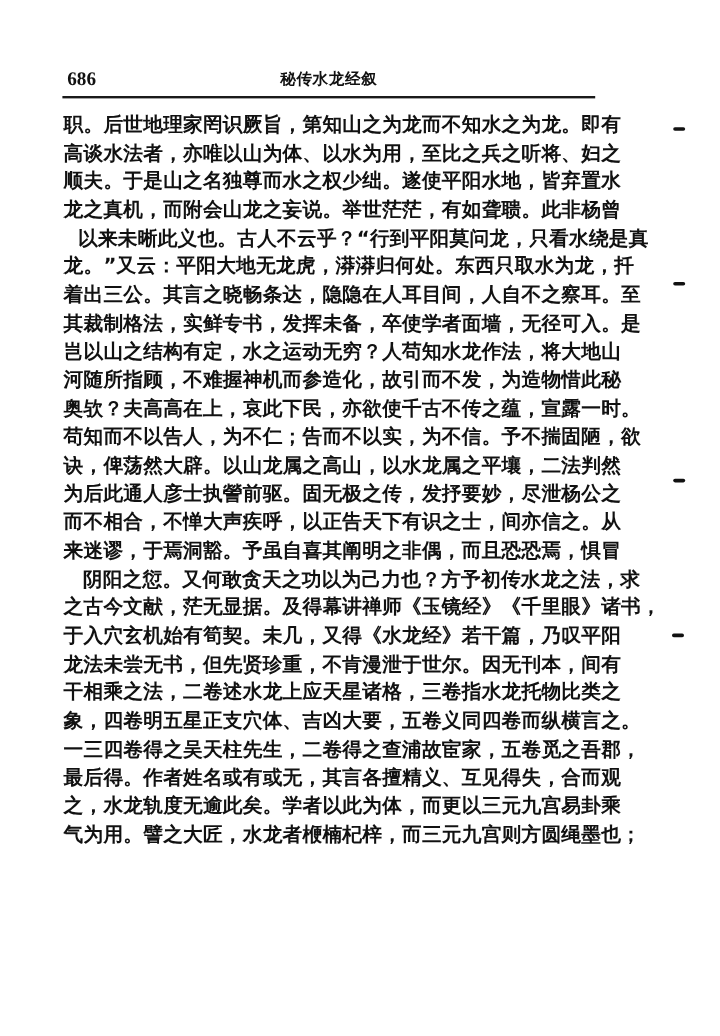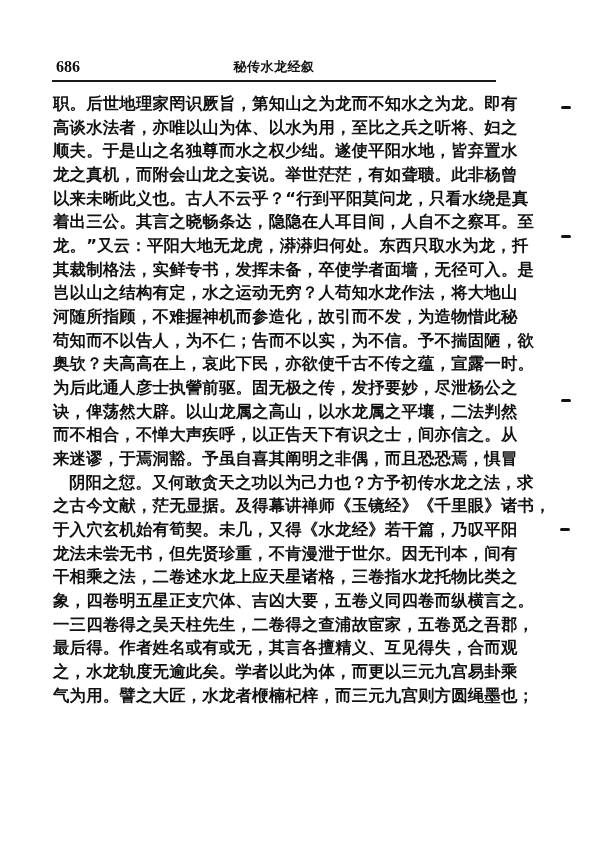--- a/index.html
+++ b/index.html
@@ -82,30 +82,30 @@
   <span class="page-number">686</span>
   <span class="running-title">秘传水龙经叙</span>
 </div>
 <div class="header-rule"></div>
 
 <div class="body-text" style="top: 92.1667px;">
   <span class="text-line" style="height: 23.6667px; line-height: 23.6667px;">职。后世地理家罔识厥旨，第知山之为龙而不知水之为龙。即有</span>
   <span class="text-line" style="height: 23.6667px; line-height: 23.6667px;">高谈水法者，亦唯以山为体、以水为用，至比之兵之听将、妇之</span>
   <span class="text-line" style="height: 23.6667px; line-height: 23.6667px;">顺夫。于是山之名独尊而水之权少绌。遂使平阳水地，皆弃置水</span>
   <span class="text-line" style="height: 23.6667px; line-height: 23.6667px;">龙之真机，而附会山龙之妄说。举世茫茫，有如聋聩。此非杨曾</span>
-  <span class="text-line" style="height: 23.6667px; line-height: 23.6667px;">以来未晰此义也。古人不云乎？“行到平阳莫问龙，只看水绕是真</span>
+  <span class="text-line" style="height: 23.6667px; line-height: 23.6667px; margin-left: 12px;">以来未晰此义也。古人不云乎？“行到平阳莫问龙，只看水绕是真</span>
+  <span class="text-line" style="height: 23.6667px; line-height: 23.6667px;">龙。”又云：平阳大地无龙虎，漭漭归何处。东西只取水为龙，扦</span>
   <span class="text-line" style="height: 23.6667px; line-height: 23.6667px;">着出三公。其言之晓畅条达，隐隐在人耳目间，人自不之察耳。至</span>
-  <span class="text-line" style="height: 23.6667px; line-height: 23.6667px;">龙。”又云：平阳大地无龙虎，漭漭归何处。东西只取水为龙，扦</span>
   <span class="text-line" style="height: 23.6667px; line-height: 23.6667px;">其裁制格法，实鲜专书，发挥未备，卒使学者面墙，无径可入。是</span>
   <span class="text-line" style="height: 23.6667px; line-height: 23.6667px;">岂以山之结构有定，水之运动无穷？人苟知水龙作法，将大地山</span>
   <span class="text-line" style="height: 23.6667px; line-height: 23.6667px;">河随所指顾，不难握神机而参造化，故引而不发，为造物惜此秘</span>
+  <span class="text-line" style="height: 23.6667px; line-height: 23.6667px;">奥欤？夫高高在上，哀此下民，亦欲使千古不传之蕴，宣露一时。</span>
   <span class="text-line" style="height: 23.6667px; line-height: 23.6667px;">苟知而不以告人，为不仁；告而不以实，为不信。予不揣固陋，欲</span>
-  <span class="text-line" style="height: 23.6667px; line-height: 23.6667px;">奥欤？夫高高在上，哀此下民，亦欲使千古不传之蕴，宣露一时。</span>
+  <span class="text-line" style="height: 23.6667px; line-height: 23.6667px;">诀，俾荡然大辟。以山龙属之高山，以水龙属之平壤，二法判然</span>
   <span class="text-line" style="height: 23.6667px; line-height: 23.6667px;">为后此通人彦士执謍前驱。固无极之传，发抒要妙，尽泄杨公之</span>
-  <span class="text-line" style="height: 23.6667px; line-height: 23.6667px;">诀，俾荡然大辟。以山龙属之高山，以水龙属之平壤，二法判然</span>
   <span class="text-line" style="height: 23.6667px; line-height: 23.6667px;">而不相合，不惮大声疾呼，以正告天下有识之士，间亦信之。从</span>
   <span class="text-line" style="height: 23.6667px; line-height: 23.6667px;">来迷谬，于焉洞豁。予虽自喜其阐明之非偶，而且恐恐焉，惧冒</span>
   <span class="text-line" style="height: 23.6667px; line-height: 23.6667px; margin-left: 16px;">阴阳之愆。又何敢贪天之功以为己力也？方予初传水龙之法，求</span>
   <span class="text-line" style="height: 23.6667px; line-height: 23.6667px;">之古今文献，茫无显据。及得幕讲禅师《玉镜经》《千里眼》诸书，</span>
   <span class="text-line" style="height: 23.6667px; line-height: 23.6667px;">于入穴玄机始有筍契。未几，又得《水龙经》若干篇，乃叹平阳</span>
   <span class="text-line" style="height: 23.6667px; line-height: 23.6667px;">龙法未尝无书，但先贤珍重，不肯漫泄于世尔。因无刊本，间有</span>
   <span class="text-line" style="height: 23.6667px; line-height: 23.6667px;">干相乘之法，二卷述水龙上应天星诸格，三卷指水龙托物比类之</span>
   <span class="text-line" style="height: 23.6667px; line-height: 23.6667px;">象，四卷明五星正支穴体、吉凶大要，五卷义同四卷而纵横言之。</span>
   <span class="text-line" style="height: 23.6667px; line-height: 23.6667px;">一三四卷得之吴天柱先生，二卷得之查浦故宦家，五卷觅之吾郡，</span>
   <span class="text-line" style="height: 23.6667px; line-height: 23.6667px;">最后得。作者姓名或有或无，其言各擅精义、互见得失，合而观</span>

